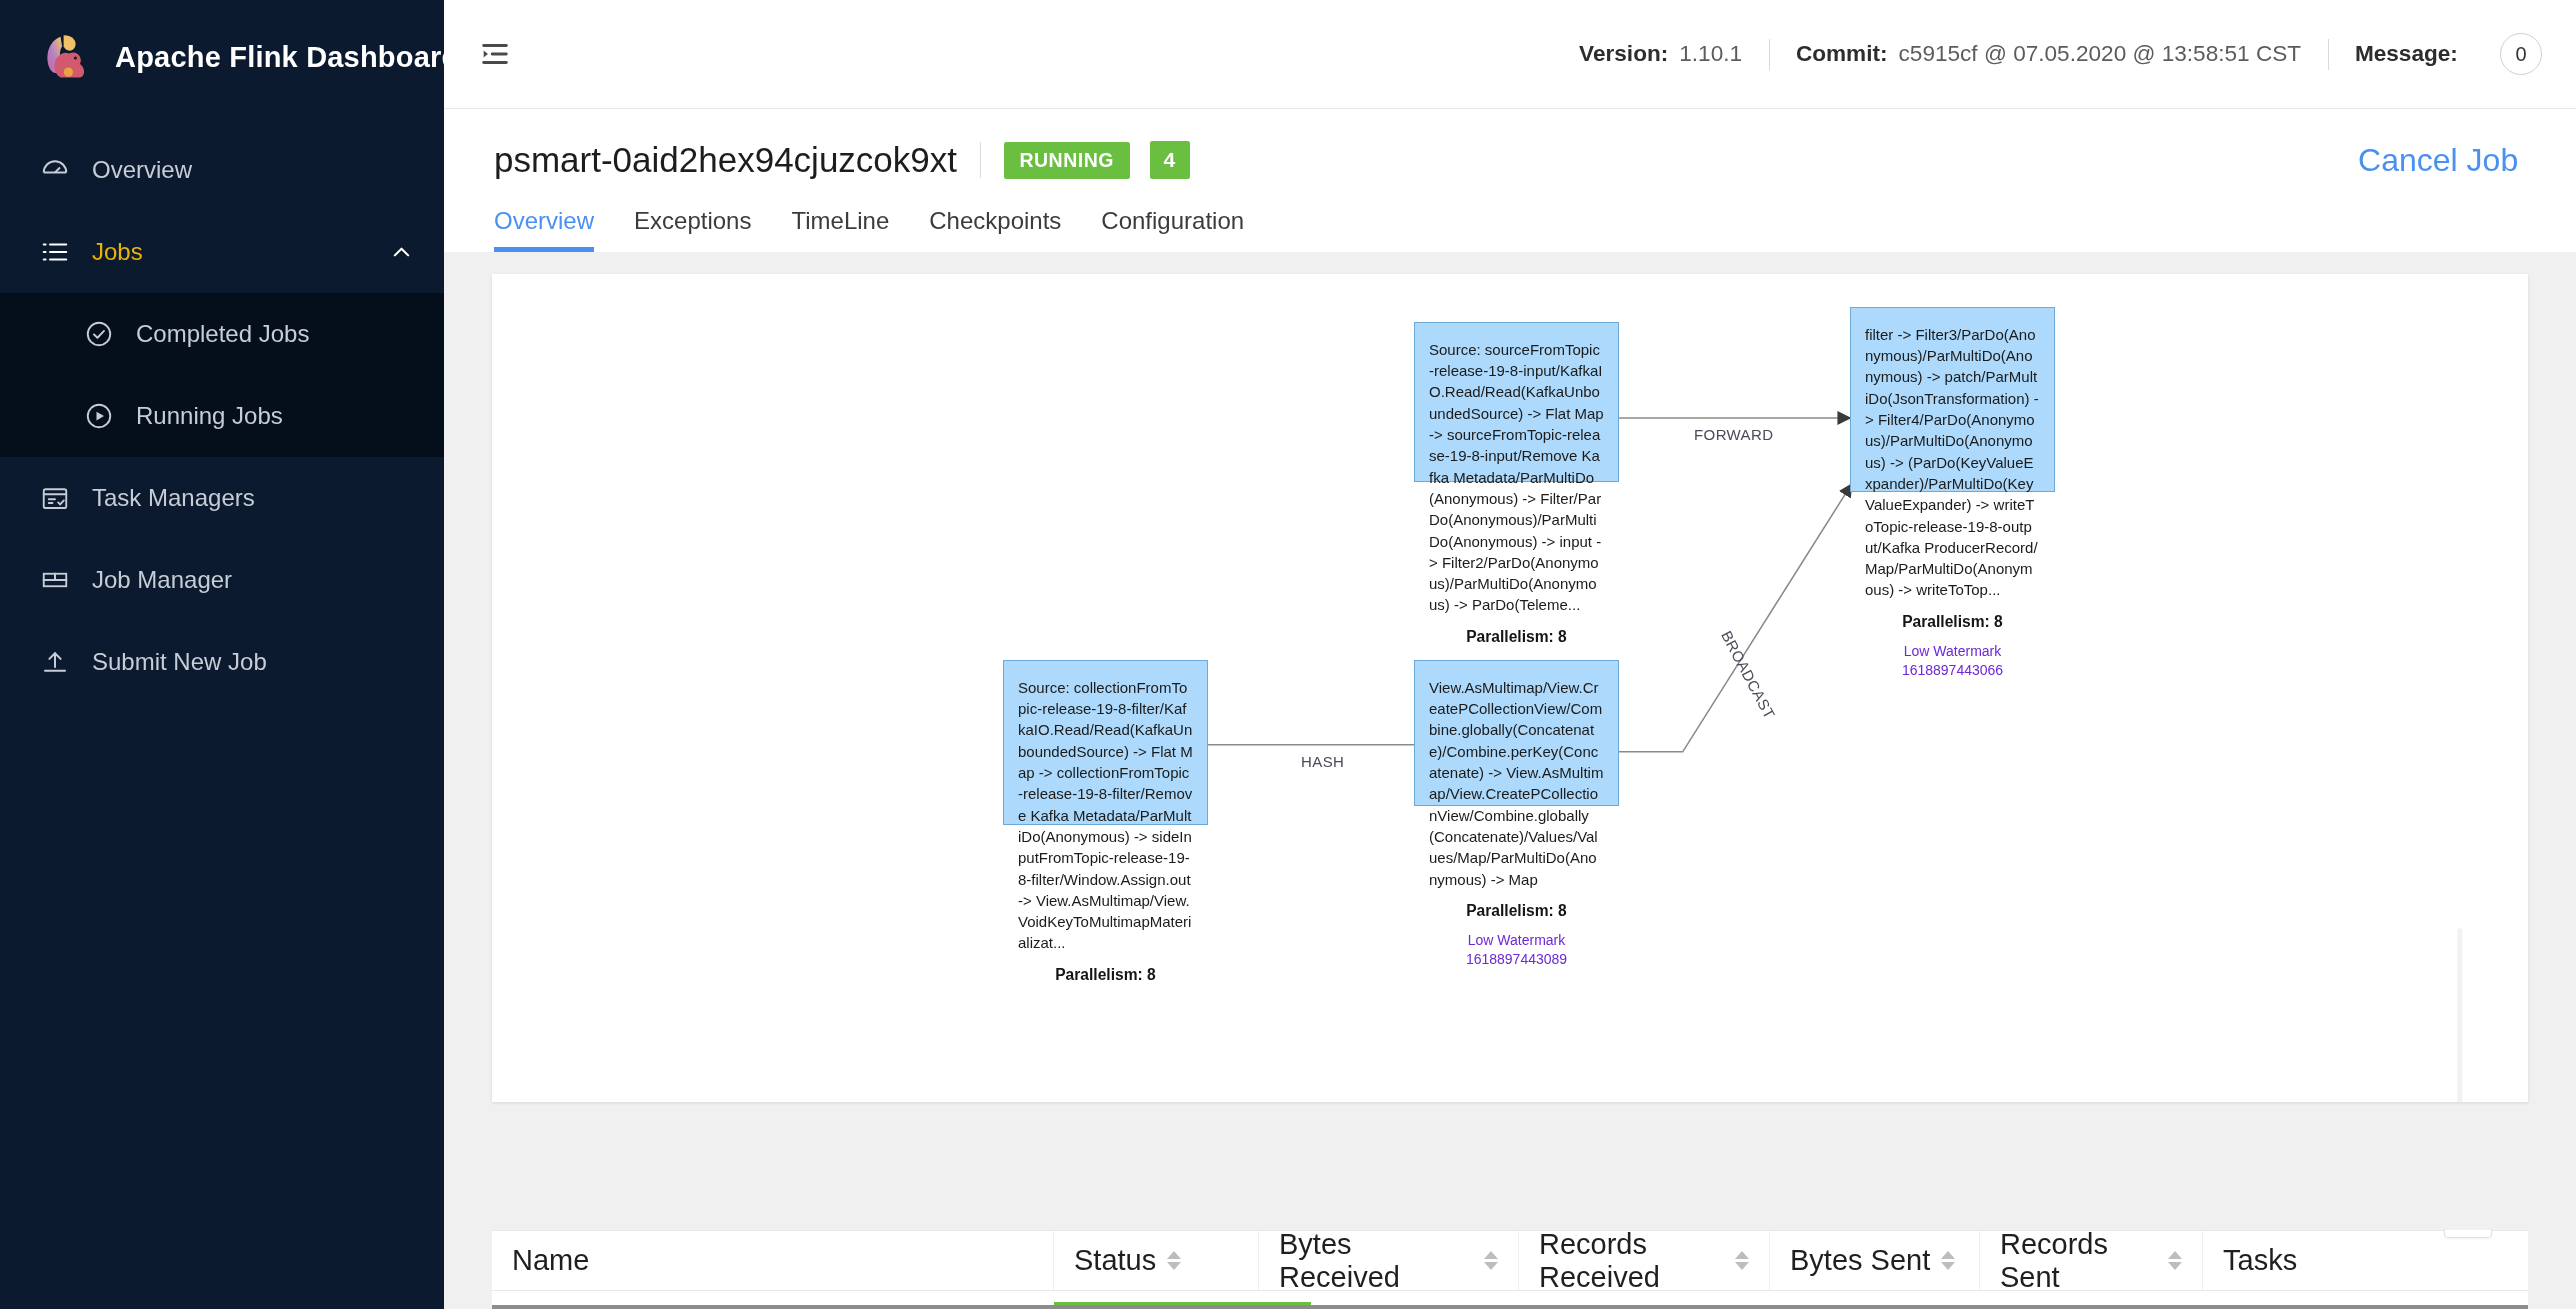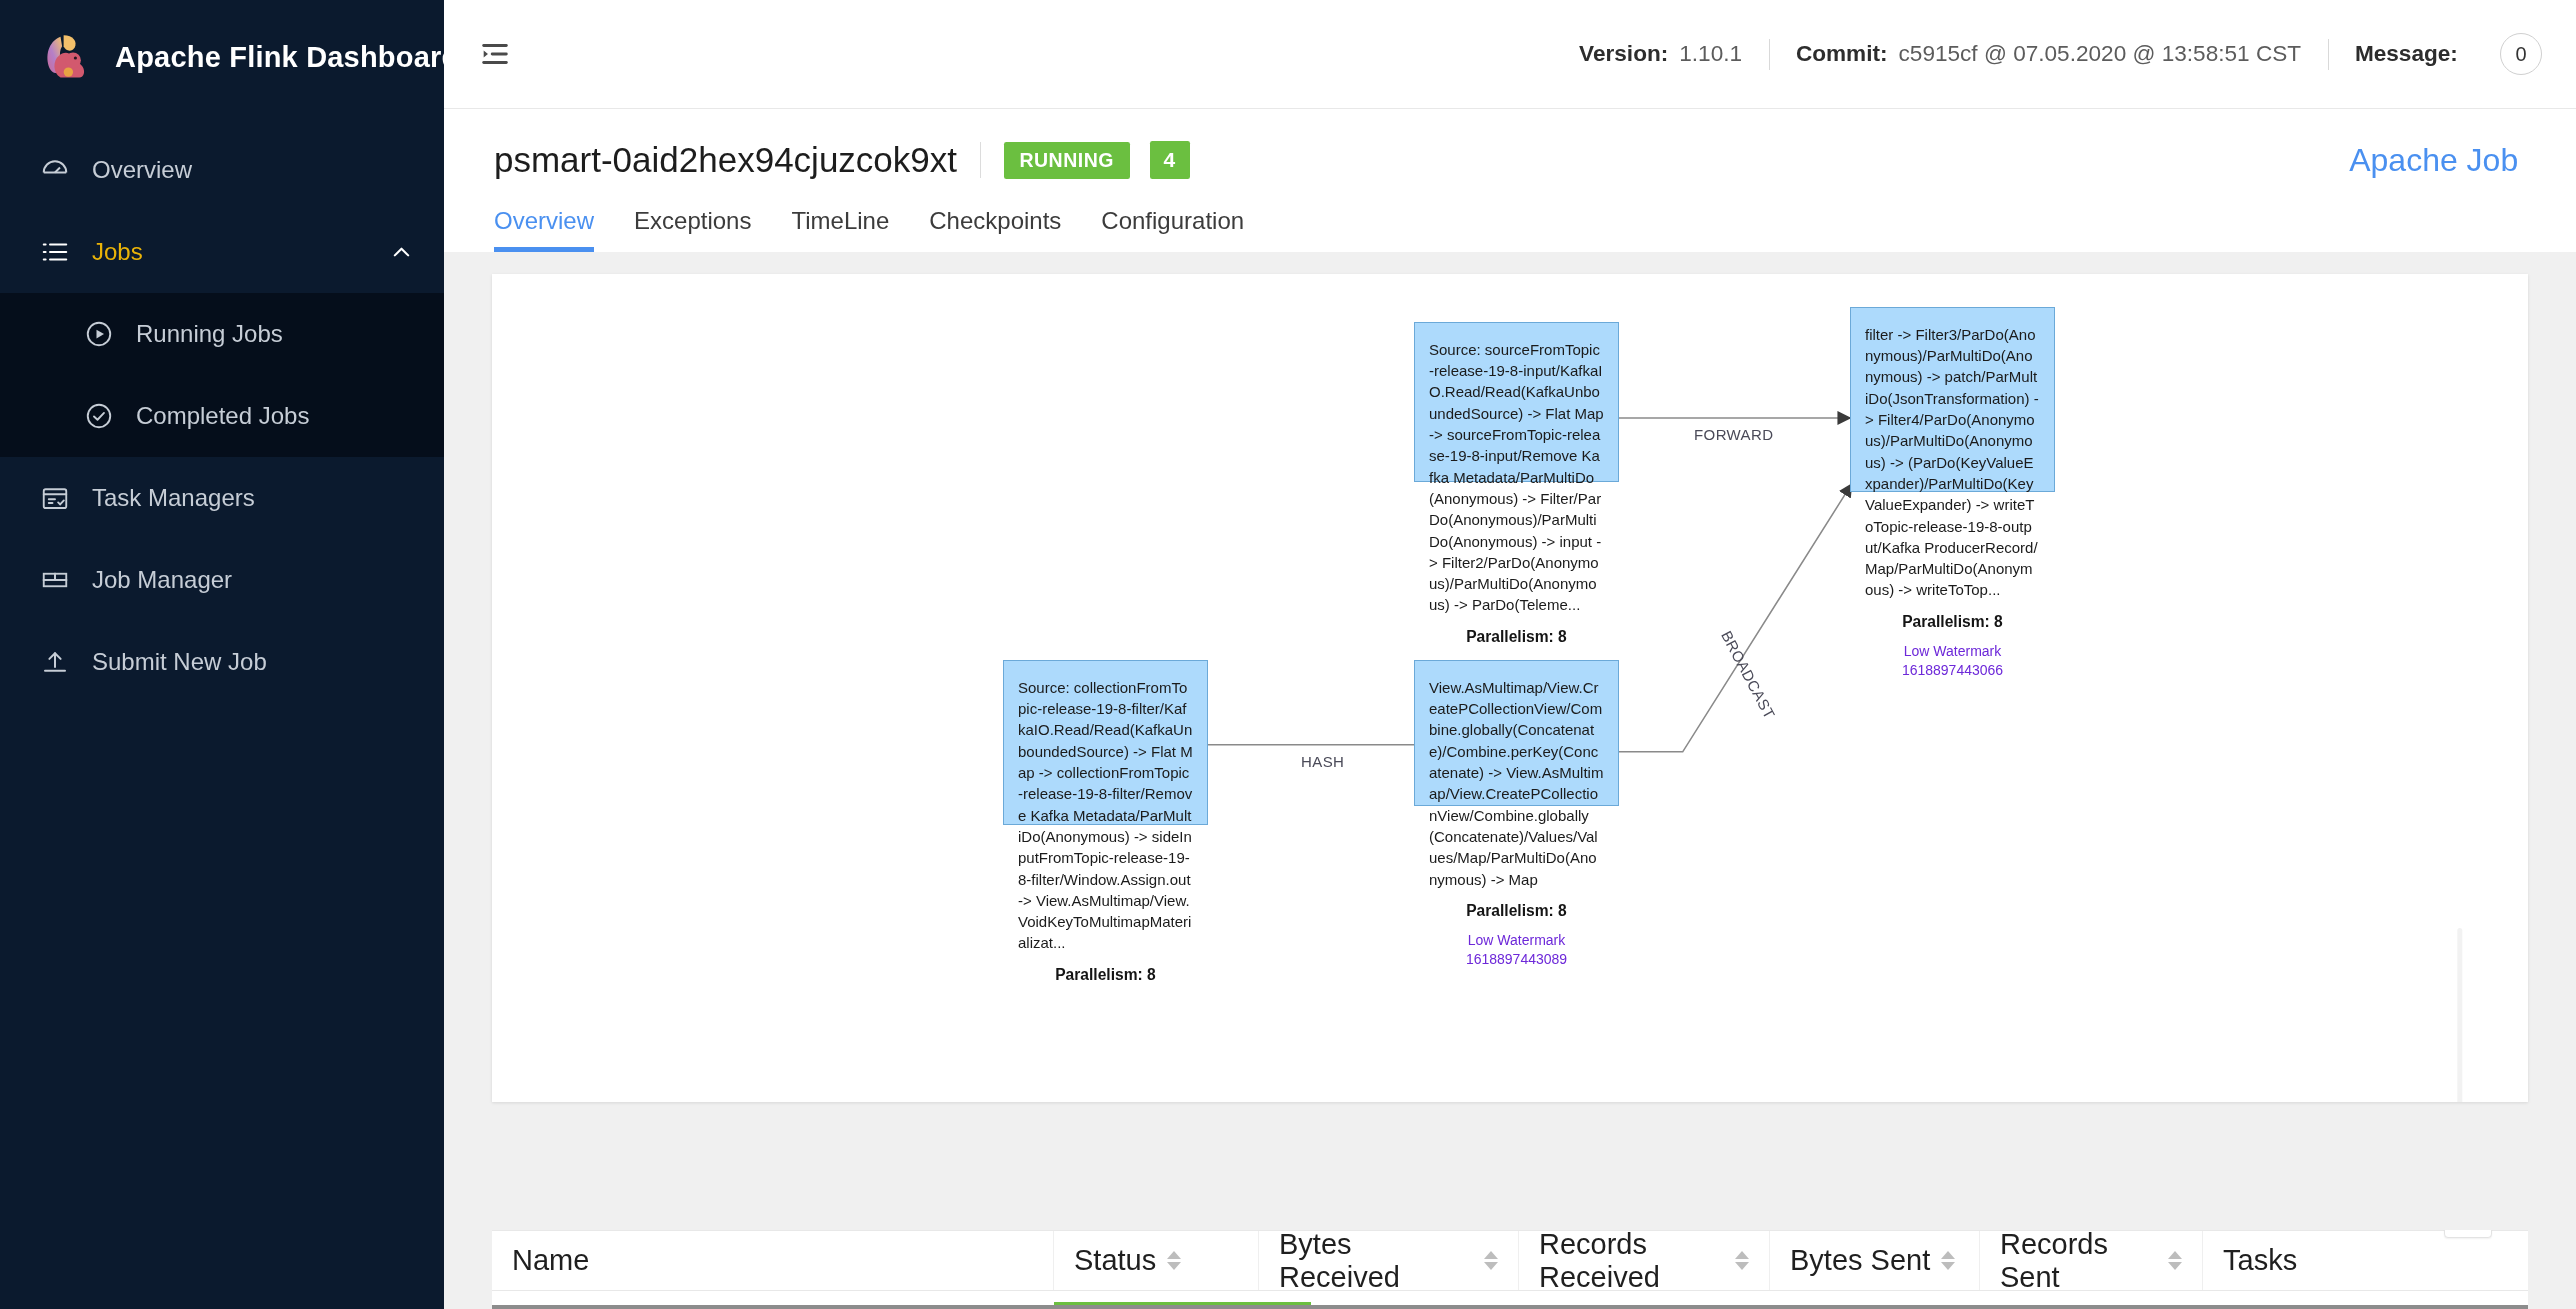--- a/index.html
+++ b/index.html
@@ -230,35 +230,35 @@
         <span class="chev">
           <svg viewBox="0 0 24 24" fill="none" stroke="#ffffff" stroke-width="2.2" stroke-linecap="round" stroke-linejoin="round">
             <path d="M5 15l7-7 7 7"></path>
           </svg>
         </span>
       </div>
 
       <div class="subnav">
         <div class="nav-item">
           <span class="ico">
+            <svg viewBox="0 0 24 24" fill="none" stroke="#c6cdd6" stroke-width="1.5" stroke-linecap="round" stroke-linejoin="round">
+              <circle cx="12" cy="12" r="9"></circle>
+                <path d="M8 12.4l2.8 2.6L16 9.5"></path>
+            </svg>
+          </span>
+          <span class="nav-label">Completed Jobs</span>
+        </div>
+        <div class="nav-item">
+          <span class="ico">
             <svg viewBox="0 0 24 24" fill="none" stroke="#c6cdd6" stroke-width="1.5">
               <circle cx="12" cy="12" r="9"></circle>
                 <path d="M10 8.5l6 3.5-6 3.5z" fill="#c6cdd6" stroke="none"></path>
             </svg>
           </span>
           <span class="nav-label">Running Jobs</span>
-        </div>
-        <div class="nav-item">
-          <span class="ico">
-            <svg viewBox="0 0 24 24" fill="none" stroke="#c6cdd6" stroke-width="1.5" stroke-linecap="round" stroke-linejoin="round">
-              <circle cx="12" cy="12" r="9"></circle>
-                <path d="M8 12.4l2.8 2.6L16 9.5"></path>
-            </svg>
-          </span>
-          <span class="nav-label">Completed Jobs</span>
         </div>
       </div>
 
       <div class="nav-item">
         <span class="ico">
           <svg viewBox="0 0 24 24" fill="none" stroke="#c6cdd6" stroke-width="1.5" stroke-linecap="round">
             <rect x="3" y="5" width="18" height="15" rx="1.5"></rect>
             <path d="M3 9h18"></path>
               <path d="M7 13h5M7 16h3"></path>
               <path d="M14.5 15.5l1.6 1.6 3-3.2"></path>
@@ -321,21 +321,21 @@
         <span class="msg-badge">0</span>
       </div>
     </header>
 
     <div class="job-header">
       <div class="job-title-row">
         <span class="job-title">psmart-0aid2hex94cjuzcok9xt</span>
         <span class="title-sep"></span>
         <span class="badge">RUNNING</span>
         <span class="badge count">4</span>
-        <span class="cancel-job">Apache Job</span>
+        <span class="cancel-job">Cancel Job</span>
       </div>
 
 
       <div class="tabs">
         <div class="tab active">Overview</div>
         <div class="tab">Exceptions</div>
         <div class="tab">TimeLine</div>
         <div class="tab">Checkpoints</div>
         <div class="tab">Configuration</div>
       </div>

